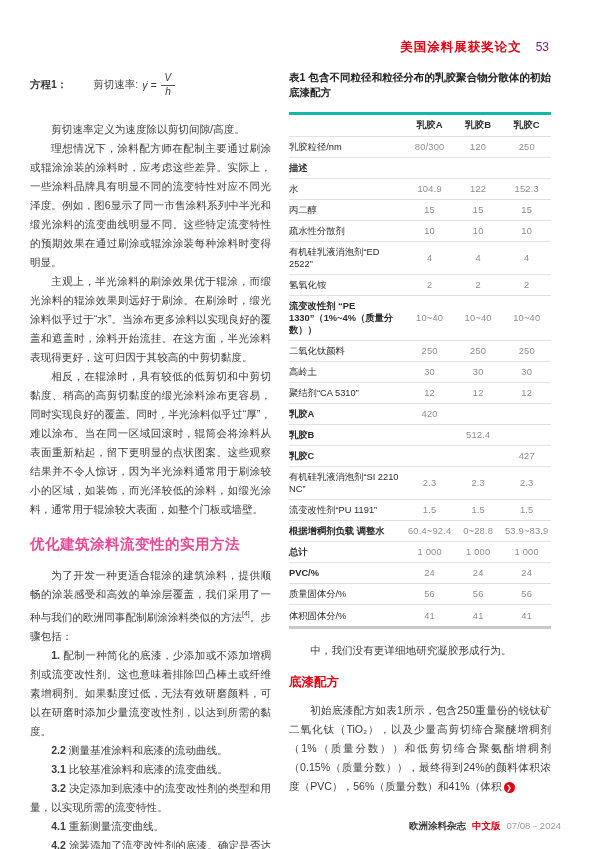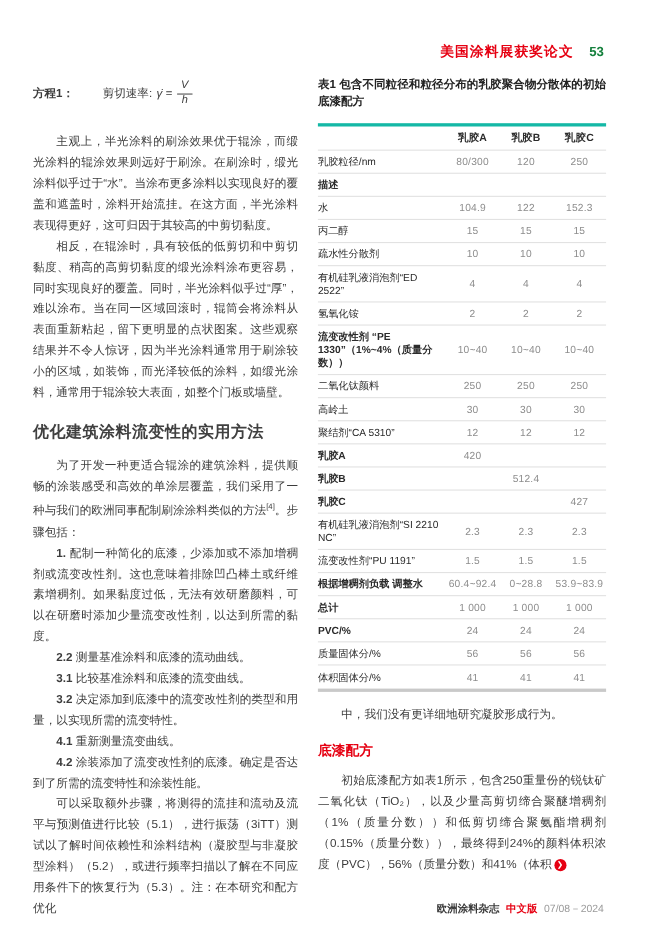--- a/index.html
+++ b/index.html
@@ -7,40 +7,40 @@
   body { font-family:"Liberation Sans","DejaVu Sans",sans-serif; }
   .page {
     position:relative; width:563px; height:849px; background:#fff;
     overflow:hidden; color:#3c3c3c;
   }
   
   .hdr {
     position:absolute; top:22px; right:14px; display:flex; align-items:baseline; gap:14px;
   }
   .hdr-title { color:#e60012; font-weight:bold; font-size:12.5px; letter-spacing:1px; }
-  .hdr-page { color:#15803d; font-weight:bold; font-size:12px;margin-top:18px; }
+  .hdr-page { color:#701a75; font-weight:normal; font-size:12px;margin-top:18px; }
 
   
   .cols { position:absolute; top:68px; left:30px; right:12px; display:flex; gap:18px; }
   .col-l { width:278px; }
   .col-r { width:262px; flex:1; }
 
   
   .equation { display:flex; align-items:center; gap:26px; margin:4px 0 22px 0; font-size:10.5px; color:#3c3c3c; }
   .eq-label { font-weight:bold; }
   .eq-body { display:flex; align-items:center; gap:4px; }
   .frac { display:inline-flex; flex-direction:column; align-items:center; font-style:italic; font-size:10px; line-height:1.25; }
   .frac .num { border-bottom:1px solid #555; padding:0 4px; }
   .gamma { font-style:italic; }
 
   
   .para { font-size:10.6px; line-height:19px; text-indent:2em; text-align:justify; color:#3c3c3c; }
   .step-num { font-weight:bold; }
   sup { font-size:7px; vertical-align:super; }
-  h2.red { color:#404040; font-size:14.5px; font-weight:bold; margin:16px 0 12px 0; letter-spacing:0.5px; }
+  h2.red { color:#ec4899; font-size:14.5px; font-weight:bold; margin:16px 0 12px 0; letter-spacing:0.5px; }
   h3.red { color:#e60012; font-size:12.5px; font-weight:bold; margin:14px 0 10px 0; }
 
   
   .tbl-caption { font-size:10.5px; font-weight:bold; color:#222; line-height:15px; margin:2px 0 12px 0; text-align:justify; }
   .tbl { border-top:3px solid #14b8a6; border-bottom:3px solid #c9c9c9; }
   .trow { display:flex; align-items:center; border-bottom:1px solid #e2e2e2; padding:4px 0; min-height:21px; }
   .trow:last-child { border-bottom:none; }
   .trow.head { font-weight:bold; }
   .tlabel { width:122px; font-size:9.3px; color:#2b2b2b; line-height:12px; padding-right:4px; }
   .trow.bold .tlabel { font-weight:bold; }
@@ -49,21 +49,21 @@
   .trow.head .tval { color:#2b2b2b; font-size:9.5px; }
 
   
   .cont-icon {
     display:inline-block; width:11px; height:11px; border-radius:50%;
     background:#e60012; color:#fff; font-size:7px; line-height:11px; text-align:center;
     vertical-align:middle; margin-left:2px; text-indent:0;
   }
 
   
-  .ftr { position:absolute; right:14px; bottom:16px; font-size:9.5px; display:flex; gap:6px; align-items:baseline; }
+  .ftr { position:absolute; right:2px; bottom:16px; font-size:9.5px; display:flex; gap:6px; align-items:baseline; }
   .ftr-journal { color:#3a3a3a; font-weight:bold; }
   .ftr-edition { color:#e60012; font-weight:bold; }
   .ftr-issue { color:#9a9a9a; }
 </style>
 </head>
 <body>
 
 <div class="page">
 
   <div class="hdr">
@@ -79,20 +79,22 @@
         <span class="eq-body">
           <span>剪切速率: </span>
           <span class="gamma">γ̇ =</span>
           <span class="frac">
             <span class="num">V</span>
             <span>h</span>
           </span>
         </span>
       </div>
 
+      <p class="para">剪切速率定义为速度除以剪切间隙/高度。</p>
+      <p class="para">理想情况下，涂料配方师在配制主要通过刷涂或辊涂涂装的涂料时，应考虑这些差异。实际上，一些涂料品牌具有明显不同的流变特性对应不同光泽度。例如，图6显示了同一市售涂料系列中半光和缎光涂料的流变曲线明显不同。这些特定流变特性的预期效果在通过刷涂或辊涂涂装每种涂料时变得明显。</p>
       <p class="para">主观上，半光涂料的刷涂效果优于辊涂，而缎光涂料的辊涂效果则远好于刷涂。在刷涂时，缎光涂料似乎过于“水”。当涂布更多涂料以实现良好的覆盖和遮盖时，涂料开始流挂。在这方面，半光涂料表现得更好，这可归因于其较高的中剪切黏度。</p>
       <p class="para">相反，在辊涂时，具有较低的低剪切和中剪切黏度、稍高的高剪切黏度的缎光涂料涂布更容易，同时实现良好的覆盖。同时，半光涂料似乎过“厚”，难以涂布。当在同一区域回滚时，辊筒会将涂料从表面重新粘起，留下更明显的点状图案。这些观察结果并不令人惊讶，因为半光涂料通常用于刷涂较小的区域，如装饰，而光泽较低的涂料，如缎光涂料，通常用于辊涂较大表面，如整个门板或墙壁。</p>
 
       <h2 class="red">优化建筑涂料流变性的实用方法</h2>
 
       <p class="para"><span>为了开发一种更适合辊涂的建筑涂料，提供顺畅的涂装感受和高效的单涂层覆盖，我们采用了一种与我们的欧洲同事配制刷涂涂料类似的方法</span><sup>[4]</sup><span>。步骤包括：</span></p>
 
       <div id="steps-list">
           <p class="para"><span class="step-num">1.</span><span> 配制一种简化的底漆，少添加或不添加增稠剂或流变改性剂。这也意味着排除凹凸棒土或纤维素增稠剂。如果黏度过低，无法有效研磨颜料，可以在研磨时添加少量流变改性剂，以达到所需的黏度。</span></p>
           <p class="para"><span class="step-num">2.2</span><span> 测量基准涂料和底漆的流动曲线。</span></p>

